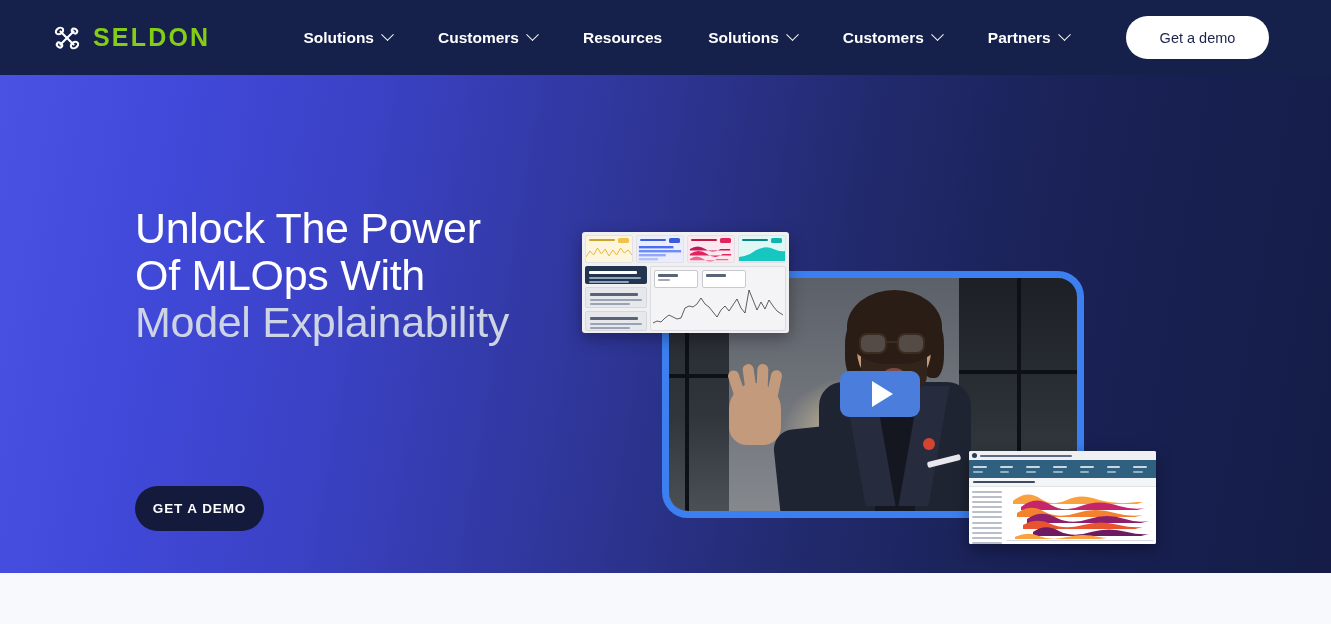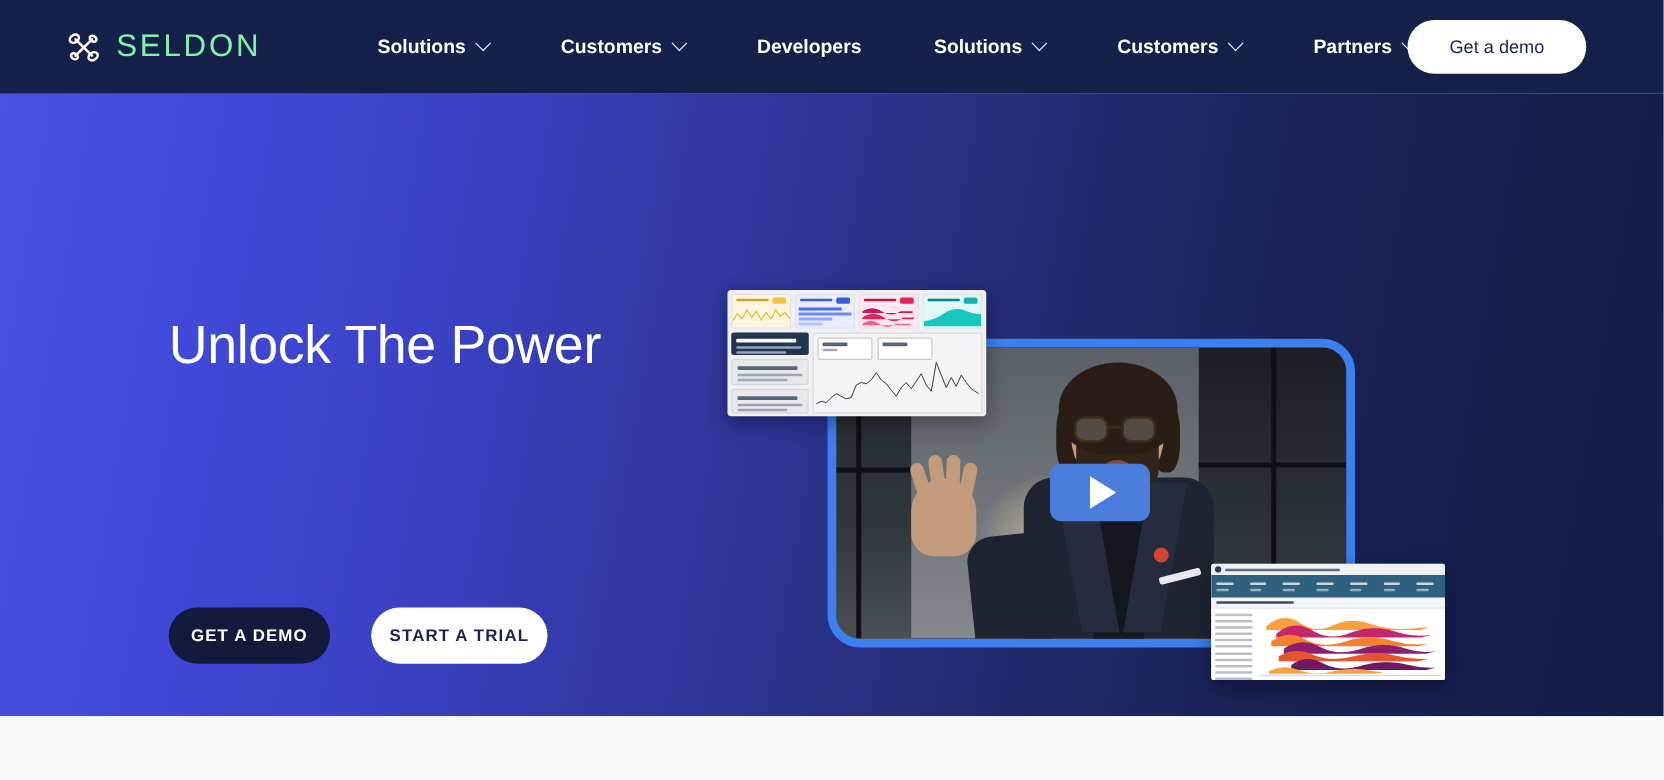--- a/index.html
+++ b/index.html
@@ -18,26 +18,26 @@
     background: #15204b;
     display: flex; align-items: center;
     z-index: 40;
   }
   .logo-wrap {
     display: flex; align-items: center; gap: 11px;
     margin-left: 52px;
   }
   .logo-mark { width: 30px; height: 30px; display: block; }
   .logo-text {
-    color: #86efac; font-size: 25px; letter-spacing: 2.2px;
-    font-weight: 400;
+    color: #84cc16; font-size: 25px; letter-spacing: 2.2px;
+    font-weight: 700;
   }
   .nav-items {
     display: flex; align-items: flex-start;
-    margin-left: 70px; gap: 12px;
+    margin-left: 70px; gap: 0px;
   }
   .nav-item {
     display: flex; align-items: center; gap: 9px;
     color: #ffffff; font-size: 15.5px; font-weight: bold;
     padding: 0 23px; cursor: pointer; white-space: nowrap;
   }
   .chev {
     display: inline-block; width: 9px; height: 9px;
     border-right: 1.8px solid #fff; border-bottom: 1.8px solid #fff;
     transform: rotate(45deg) translate(-2px,-2px);
@@ -60,21 +60,21 @@
     background: linear-gradient(100deg, #4a52e4 0%, #4048d8 14%, #3b42c6 26%,
                                 #2f3699 45%, #222a6e 62%, #1a2257 76%, #141c47 100%);
     overflow: hidden;
   }
 
   .hero-copy { position: absolute; left: 135px; top: 130px; }
   .headline {
     font-size: 43px; line-height: 47px;
     font-weight: 400; letter-spacing: -0.3px;
   }
-  .hl-1, .hl-2 { color: #ffffff; display: block; margin-top: 48px; }
+  .hl-1, .hl-2 { color: #ffffff; display: block; }
   .hl-3 { color: #cdd4e4; display: block; }
 
   .cta-row { position: absolute; left: 135px; top: 411px; display: flex; gap: 33px; }
   .btn {
     height: 45px; border-radius: 23px;
     display: flex; align-items: center; justify-content: center;
     font-size: 13.5px; font-weight: bold; letter-spacing: 0.9px;
     cursor: pointer; border: none;
     font-family: "Liberation Sans", sans-serif;
   }
@@ -289,21 +289,21 @@
     <div class="nav-items">
       <div class="nav-item">
         <span>Solutions</span>
         <span class="chev"></span>
       </div>
       <div class="nav-item">
         <span>Customers</span>
         <span class="chev"></span>
       </div>
       <div class="nav-item">
-        <span>Developers</span>
+        <span>Resources</span>
       </div>
       <div class="nav-item">
         <span>Solutions</span>
         <span class="chev"></span>
       </div>
       <div class="nav-item">
         <span>Customers</span>
         <span class="chev"></span>
       </div>
       <div class="nav-item">
@@ -313,26 +313,27 @@
     </div>
 
     <button class="demo-btn">Get a demo</button>
   </div>
 
   <div class="hero">
 
     <div class="hero-copy">
       <h1 class="headline">
         <span class="hl-1">Unlock The Power</span>
+        <span class="hl-2">Of MLOps With</span>
+        <span class="hl-3">Model Explainability</span>
       </h1>
     </div>
 
     <div class="cta-row">
       <button class="btn btn-dark">GET A DEMO</button>
-      <button class="btn btn-light">START A TRIAL</button>
     </div>
 
     <div class="video-frame">
       <div class="video-inner">
         <div class="vi-bg"></div>
         <div class="vi-left-panel"></div>
         <div class="vi-wallR"></div>
         <div class="vi-mullion" style="right:56px; top:0; width:4px; height:233px;"></div>
         <div class="vi-mullion" style="right:0; top:92px; width:118px; height:4px;"></div>
         <div class="vi-mullion" style="left:16px; top:0; width:4px; height:233px;"></div>

